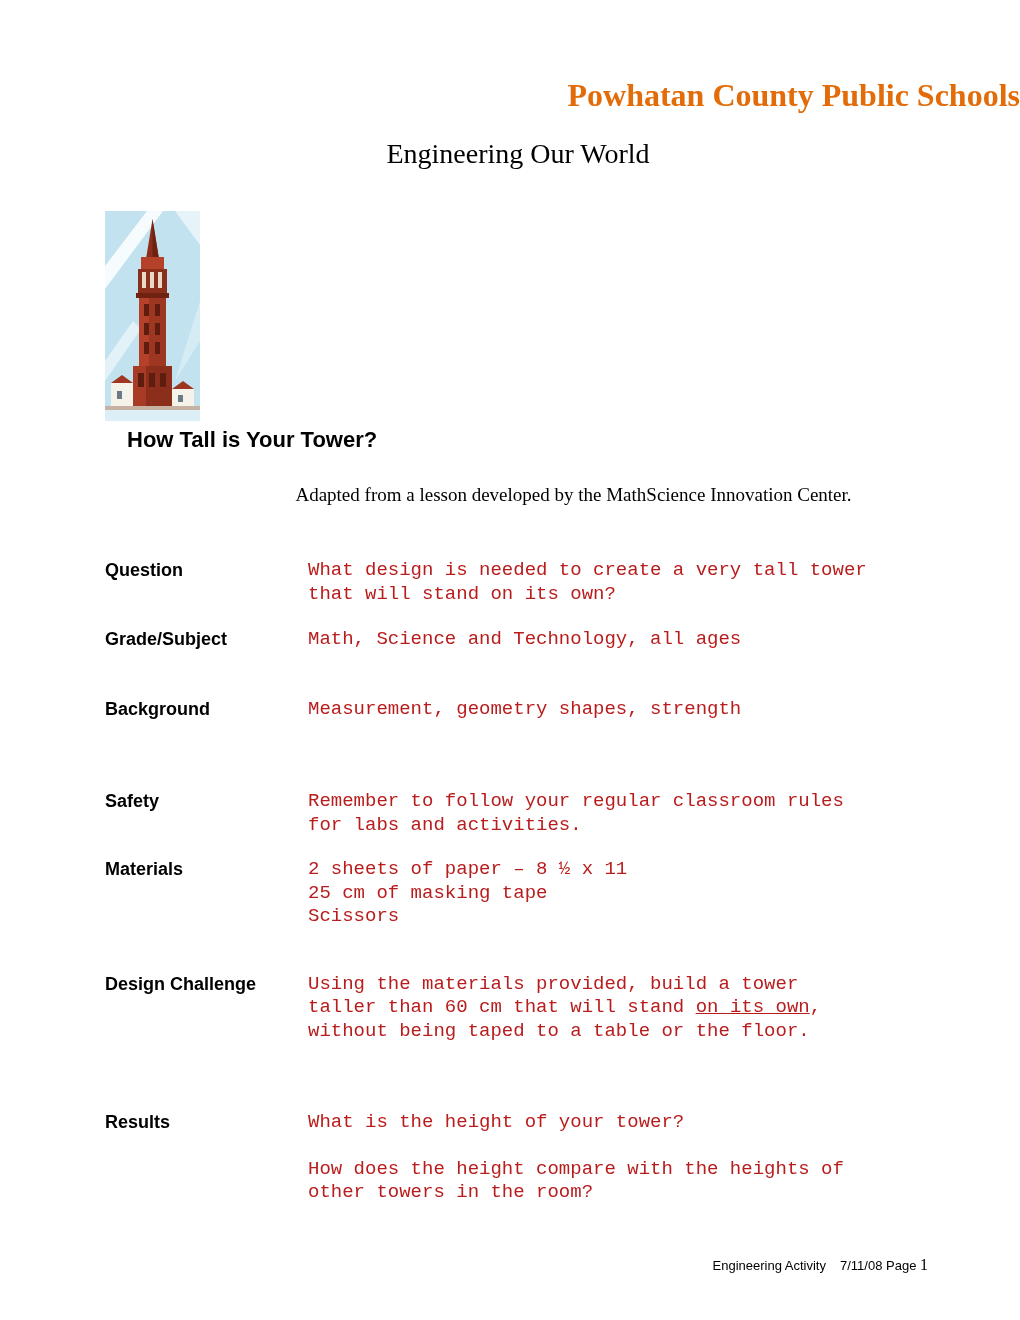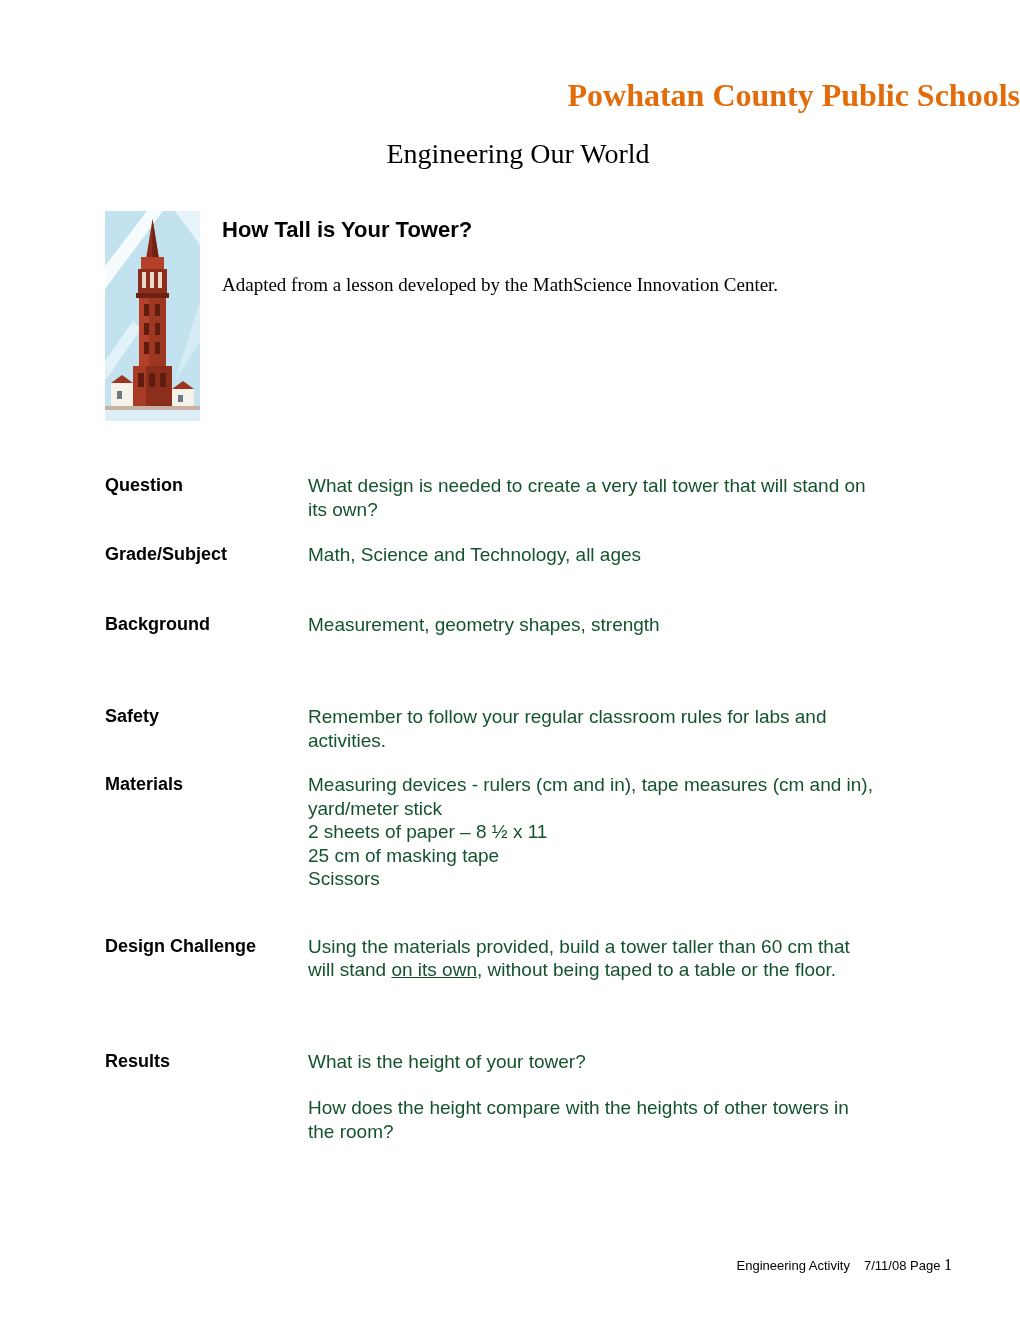--- a/index.html
+++ b/index.html
@@ -34,20 +34,21 @@
     text-align: center;
     font-family: "Liberation Serif", serif;
     font-size: 28px;
     line-height: 30px;
     color: #000000;
     margin-left: 16px;
   }
   .lesson-header {
     display: flex;
     margin: 42px 0 0 105px;
+    flex-direction: column;
   }
   .tower-art {
     width: 95px;
     height: 210px;
     flex: 0 0 auto;
   }
   .lesson-head-col {
     margin-left: 22px;
     padding-top: 6px;
   }
@@ -77,39 +78,39 @@
     flex: 0 0 203px;
     font-family: "Liberation Sans", sans-serif;
     font-weight: bold;
     font-size: 18px;
     line-height: 23px;
     color: #000000;
   }
   .row-text {
     flex: 1 1 auto;
     max-width: 568px;
-    font-family: Liberation Sans, sans-serif;
+    font-family: Liberation Mono, monospace;
     font-size: 19px;
     line-height: 23.5px;
-    color: #14532d;
+    color: #b91c1c;
   }
   .row-question        { margin-top: 53px; }
   .row-grade           { margin-top: 22px; }
   .row-background      { margin-top: 46px; }
   .row-safety          { margin-top: 69px; }
   .row-materials       { margin-top: 21px; }
   .row-design          { margin-top: 44px; }
   .row-results         { margin-top: 68px; }
   .materials-line { display: block; }
   .underlined { text-decoration: underline; }
   .results-p2 { margin-top: 23px; }
   .footer {
     position: absolute;
     top: 1256px;
-    right: 68px;
+    right: 92px;
     font-family: "Liberation Sans", sans-serif;
     font-size: 13px;
     line-height: 18px;
     color: #000000;
     white-space: nowrap;
   }
   .footer .sep { display: inline-block; width: 14px; }
   .footer .page-number {
     font-family: "Liberation Serif", serif;
     font-size: 16px;
@@ -195,21 +196,20 @@
     </div>
 
     <div class="row row-safety">
       <div class="row-label">Safety</div>
       <div class="row-text">Remember to follow your regular classroom rules for labs and activities.</div>
     </div>
 
     <div class="row row-materials">
       <div class="row-label">Materials</div>
       <div class="row-text">
-        <span class="materials-line">Measuring devices - rulers (cm and in), tape measures (cm and in), yard/meter stick</span>
         <span class="materials-line">2 sheets of paper – 8 ½ x 11</span>
         <span class="materials-line">25 cm of masking tape</span>
         <span class="materials-line">Scissors</span>
       </div>
     </div>
 
     <div class="row row-design">
       <div class="row-label">Design Challenge</div>
       <div class="row-text">
         <span>Using the materials provided, build a tower taller than 60 cm that will stand </span><span class="underlined">on its own</span><span>, without being taped to a table or the floor.</span>

